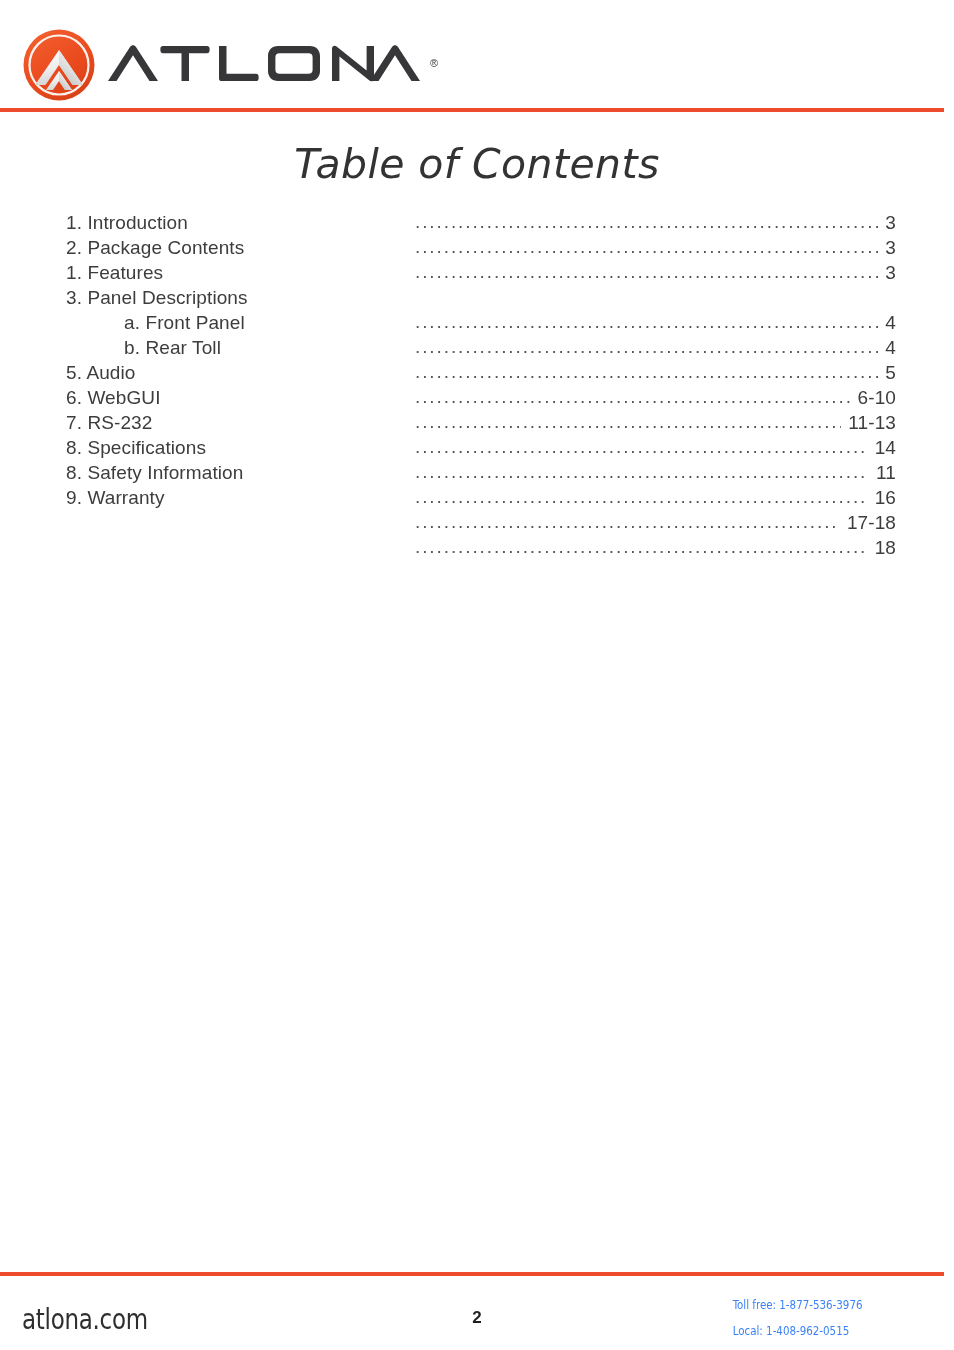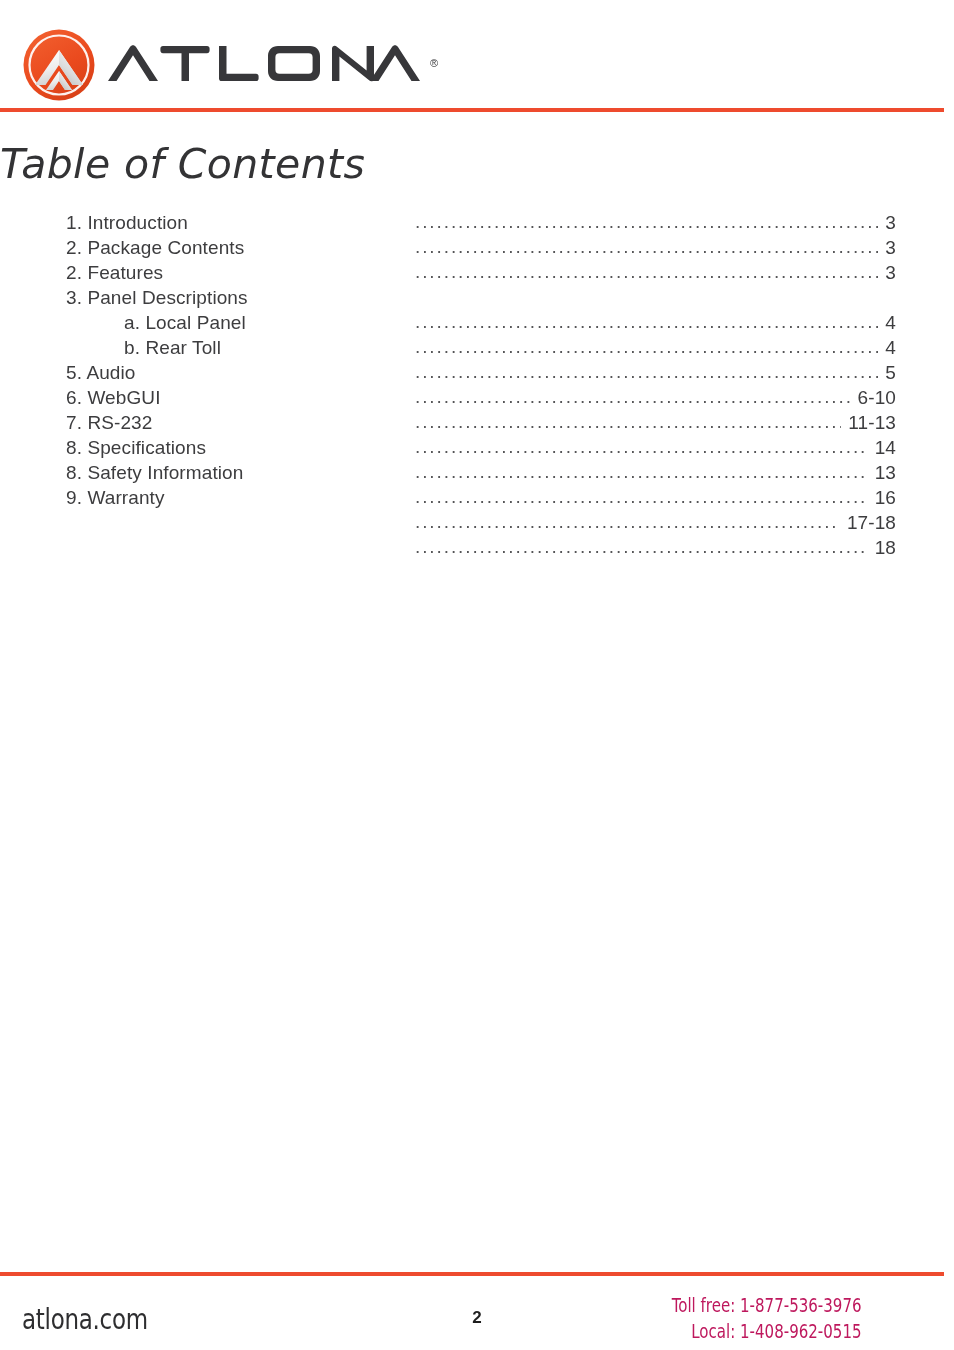--- a/index.html
+++ b/index.html
@@ -58,21 +58,21 @@
     height: 4px;
     background: #ee4b2e;
   }
 
   
   #page-title {
     position: absolute;
     left: 0;
     top: 140px;
     width: 954px;
-    text-align: left;
+    text-align: center;
     font-size: 41px;
     font-style: italic;
     font-weight: 300;
     letter-spacing: 0.4px;
     color: #333335;
     font-family: "DejaVu Sans", sans-serif;
   }
 
   
   #toc {
@@ -159,24 +159,23 @@
     width: 954px;
     text-align: center;
     font-size: 17px;
     font-weight: bold;
     color: #1e1e1e;
   }
   #footer-contact {
     position: absolute;
     right: 22px;
     top: 16px;
-    text-align: right;
-    font-size: 19px;
+    font-size: 13px;
     font-weight: 300;
-    color: #be185d;
+    color: #3b82f6;
     line-height: 26px;
     font-family: "DejaVu Sans Condensed", "Liberation Sans Narrow", "Liberation Sans", sans-serif;
   }
   #footer-contact div {
     transform: scaleX(0.88);
     transform-origin: right center;
   }
 </style>
 </head>
 <body>
@@ -254,37 +253,37 @@
     </div>
     <div class="toc-row">
       <span class="toc-label">2. Package Contents</span>
       <span class="toc-spacer"></span>
       <span class="toc-tail">
         <span class="toc-dots">..........................................................................................</span>
         <span class="toc-page">3</span>
       </span>
     </div>
     <div class="toc-row">
-      <span class="toc-label">2. Features</span>
+      <span class="toc-label">1. Features</span>
       <span class="toc-spacer"></span>
       <span class="toc-tail">
         <span class="toc-dots">..........................................................................................</span>
         <span class="toc-page">3</span>
       </span>
     </div>
     <div class="toc-row nopage">
       <span class="toc-label">3. Panel Descriptions</span>
       <span class="toc-spacer"></span>
       <span class="toc-tail">
         <span class="toc-dots">..........................................................................................</span>
         <span class="toc-page"></span>
       </span>
     </div>
     <div class="toc-row sub">
-      <span class="toc-label">a. Local Panel</span>
+      <span class="toc-label">a. Front Panel</span>
       <span class="toc-spacer"></span>
       <span class="toc-tail">
         <span class="toc-dots">..........................................................................................</span>
         <span class="toc-page">4</span>
       </span>
     </div>
     <div class="toc-row sub">
       <span class="toc-label">b. Rear Toll</span>
       <span class="toc-spacer"></span>
       <span class="toc-tail">
@@ -322,21 +321,21 @@
       <span class="toc-tail">
         <span class="toc-dots">..........................................................................................</span>
         <span class="toc-page">14</span>
       </span>
     </div>
     <div class="toc-row">
       <span class="toc-label">8. Safety Information</span>
       <span class="toc-spacer"></span>
       <span class="toc-tail">
         <span class="toc-dots">..........................................................................................</span>
-        <span class="toc-page">13</span>
+        <span class="toc-page">11</span>
       </span>
     </div>
     <div class="toc-row">
       <span class="toc-label">9. Warranty</span>
       <span class="toc-spacer"></span>
       <span class="toc-tail">
         <span class="toc-dots">..........................................................................................</span>
         <span class="toc-page">16</span>
       </span>
     </div>

